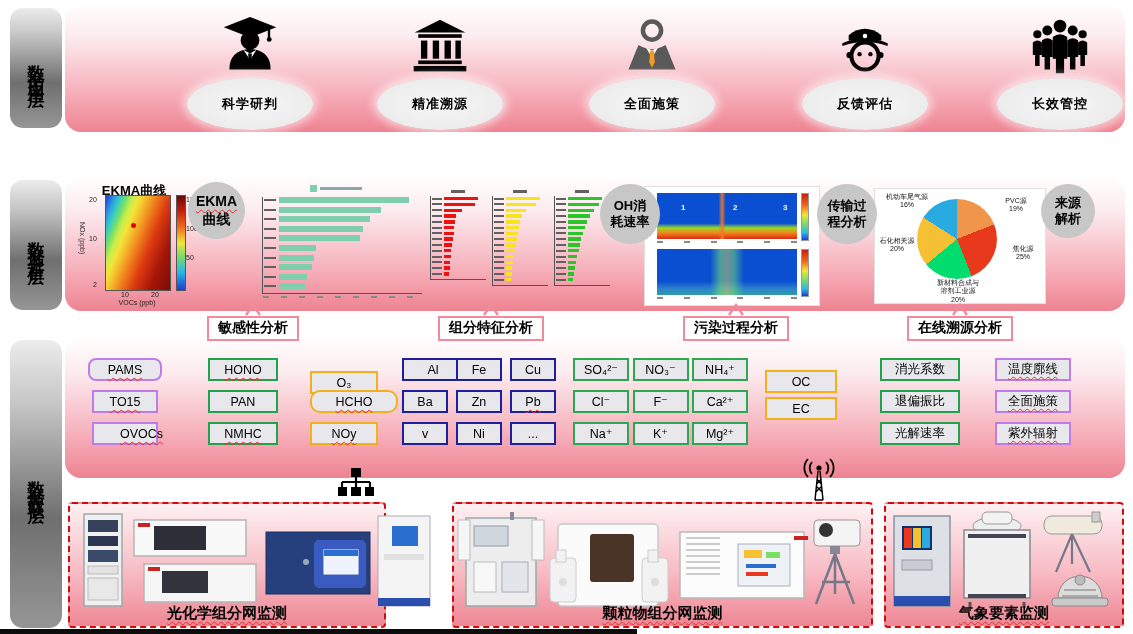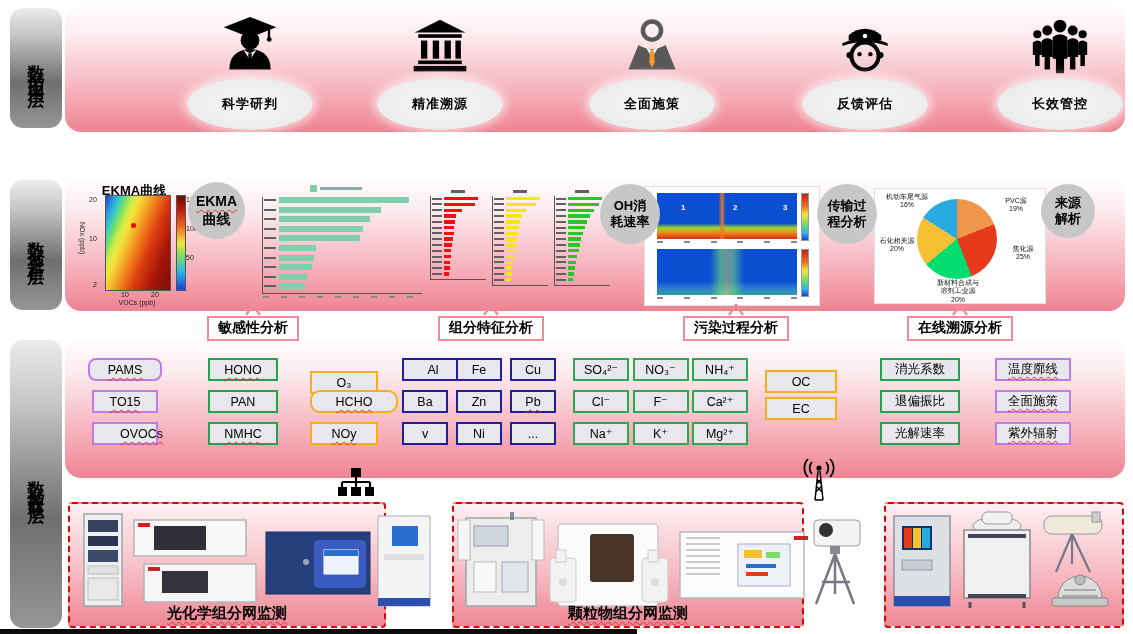--- a/index.html
+++ b/index.html
@@ -598,21 +598,21 @@
       <g>
         <rect x="308" y="6" width="52" height="90" fill="#f4f4f4" stroke="#aab"></rect>
         <rect x="322" y="16" width="26" height="20" fill="#2a6fd0"></rect>
         <rect x="308" y="88" width="52" height="8" fill="#2a4fae"></rect>
         <rect x="314" y="44" width="40" height="6" fill="#e0e0e0"></rect>
       </g>
     </svg>
     <div class="station-label sq">光化学组分网监测</div>
   </div>
 
-  <div class="station" style="left:452px;width:352px;">
+  <div class="station" style="left:452px;width:421px;">
     <svg width="417" height="100" viewBox="0 0 417 100" style="position:absolute;left:0;top:6px;">
       <g>
         <rect x="12" y="8" width="70" height="88" fill="#ededed" stroke="#9aa" stroke-width="1.5"></rect>
         <rect x="4" y="10" width="12" height="40" fill="#f6f6f6" stroke="#bbb"></rect>
         <rect x="78" y="10" width="12" height="40" fill="#f6f6f6" stroke="#bbb"></rect>
         <rect x="20" y="16" width="34" height="20" fill="#cfd6de" stroke="#99a"></rect>
         <rect x="20" y="52" width="22" height="30" fill="#f8f8f8" stroke="#bbb"></rect>
         <rect x="48" y="52" width="26" height="30" fill="#e2e6ea" stroke="#aab"></rect>
         <rect x="56" y="2" width="4" height="8" fill="#889"></rect>
       </g>
@@ -670,16 +670,17 @@
         <rect x="206" y="2" width="8" height="10" fill="#ccc" stroke="#999"></rect>
         <path d="M186,24 L170,62 M186,24 L204,62 M186,24 L186,54" stroke="#778" stroke-width="2.2" fill="none"></path>
       </g>
       <g>
         <path d="M172,88 a22,22 0 0 1 44,0 Z" fill="#dcdcdc" stroke="#888"></path>
         <path d="M178,80 h32 M176,86 h36" stroke="#999" stroke-width="1.5"></path>
         <rect x="166" y="88" width="56" height="8" rx="3" fill="#c9c9c9" stroke="#888"></rect>
         <circle cx="194" cy="70" r="5" fill="#bbb" stroke="#888"></circle>
       </g>
     </svg>
+    <div class="station-label sq">气象要素监测</div>
   </div>
 
   <div class="botbar"></div>
 </div>
 
 </body></html>

